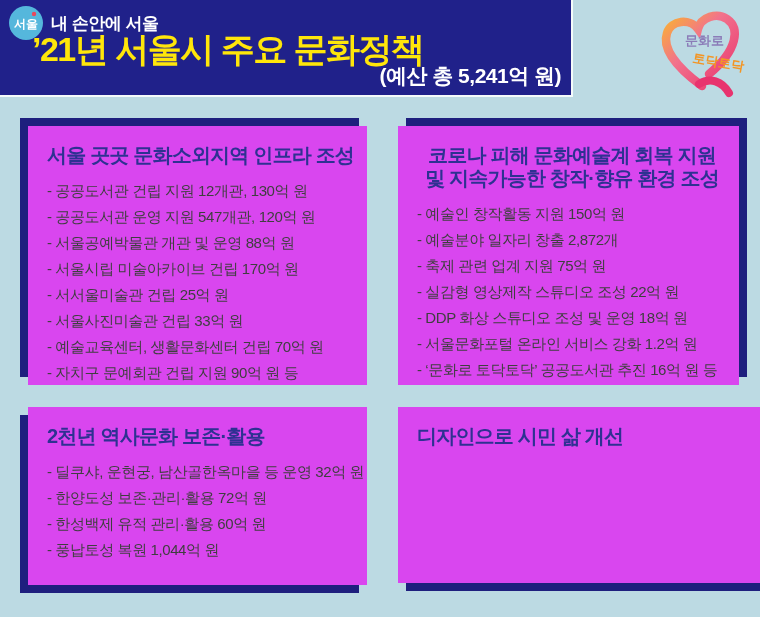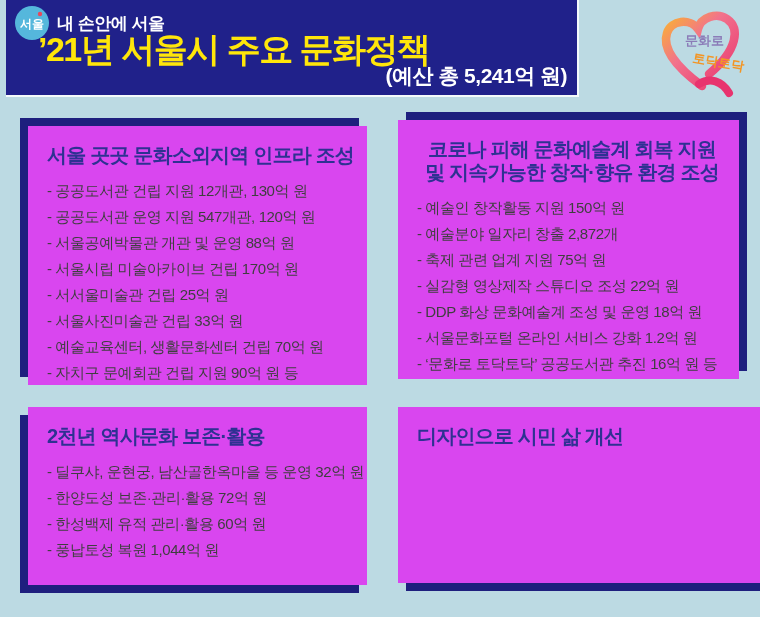--- a/index.html
+++ b/index.html
@@ -9,21 +9,21 @@
     position: relative;
     width: 760px;
     height: 617px;
     background: var(--background, #bcdae3);
     overflow: hidden;
   }
 
   
   .header-band {
     position: absolute;
-    left: 6px; top: 0;
+    left: 0; top: 0;
     width: 573px; height: 97px;
     background: var(--navy, #20218a);
     border-right: 2px solid #f4fafb;
     border-bottom: 2px solid #f4fafb;
     box-sizing: border-box;
     text-decoration: underline;
   }
   .brand {
     position: absolute;
     left: 8px; top: 5px;
@@ -62,21 +62,21 @@
   }
 
   
   .card {
     position: absolute;
     background: #d946ef;
     box-sizing: border-box;
     padding: 18px 12px 0 19px;
   }
   .card-1 { left: 28px;  top: 126px; width: 339px; height: 259px; box-shadow: -8px -8px 0 0 var(--shadow-navy, #1e1f7e); }
-  .card-2 { left: 398px; top: 120px; width: 341px; height: 259px; box-shadow:  8px -8px 0 0 var(--shadow-navy, #1e1f7e); }
+  .card-2 { left: 398px; top: 126px; width: 341px; height: 259px; box-shadow:  8px -8px 0 0 var(--shadow-navy, #1e1f7e); }
   .card-3 { left: 28px;  top: 407px; width: 339px; height: 178px; box-shadow: -8px  8px 0 0 var(--shadow-navy, #1e1f7e); }
   .card-4 { left: 398px; top: 407px; width: 380px; height: 176px; box-shadow:  8px  8px 0 0 var(--shadow-navy, #1e1f7e); }
 
   .card-title {
     margin: 0 0 11px 0;
     font-size: 20px;
     line-height: 23px;
     font-weight: 800;
     color: var(--card-title, #2e3192);
     letter-spacing: -0.8px;
@@ -143,21 +143,21 @@
   <section class="card card-2">
     <h2 class="card-title">
       <span>코로나 피해 문화예술계 회복 지원</span>
       <span>및 지속가능한 창작·향유 환경 조성</span>
     </h2>
     <div class="card-items">
         <div class="item">- 예술인 창작활동 지원 150억 원</div>
         <div class="item">- 예술분야 일자리 창출 2,872개</div>
         <div class="item">- 축제 관련 업계 지원 75억 원</div>
         <div class="item">- 실감형 영상제작 스튜디오 조성 22억 원</div>
-        <div class="item">- DDP 화상 문화예술계 조성 및 운영 18억 원</div>
+        <div class="item">- DDP 화상 스튜디오 조성 및 운영 18억 원</div>
         <div class="item">- 서울문화포털 온라인 서비스 강화 1.2억 원</div>
         <div class="item">- ‘문화로 토닥토닥’ 공공도서관 추진 16억 원 등</div>
       </div>
   </section>
 
   <section class="card card-3">
     <h2 class="card-title">
       <span>2천년 역사문화 보존·활용</span>
     </h2>
     <div class="card-items">

